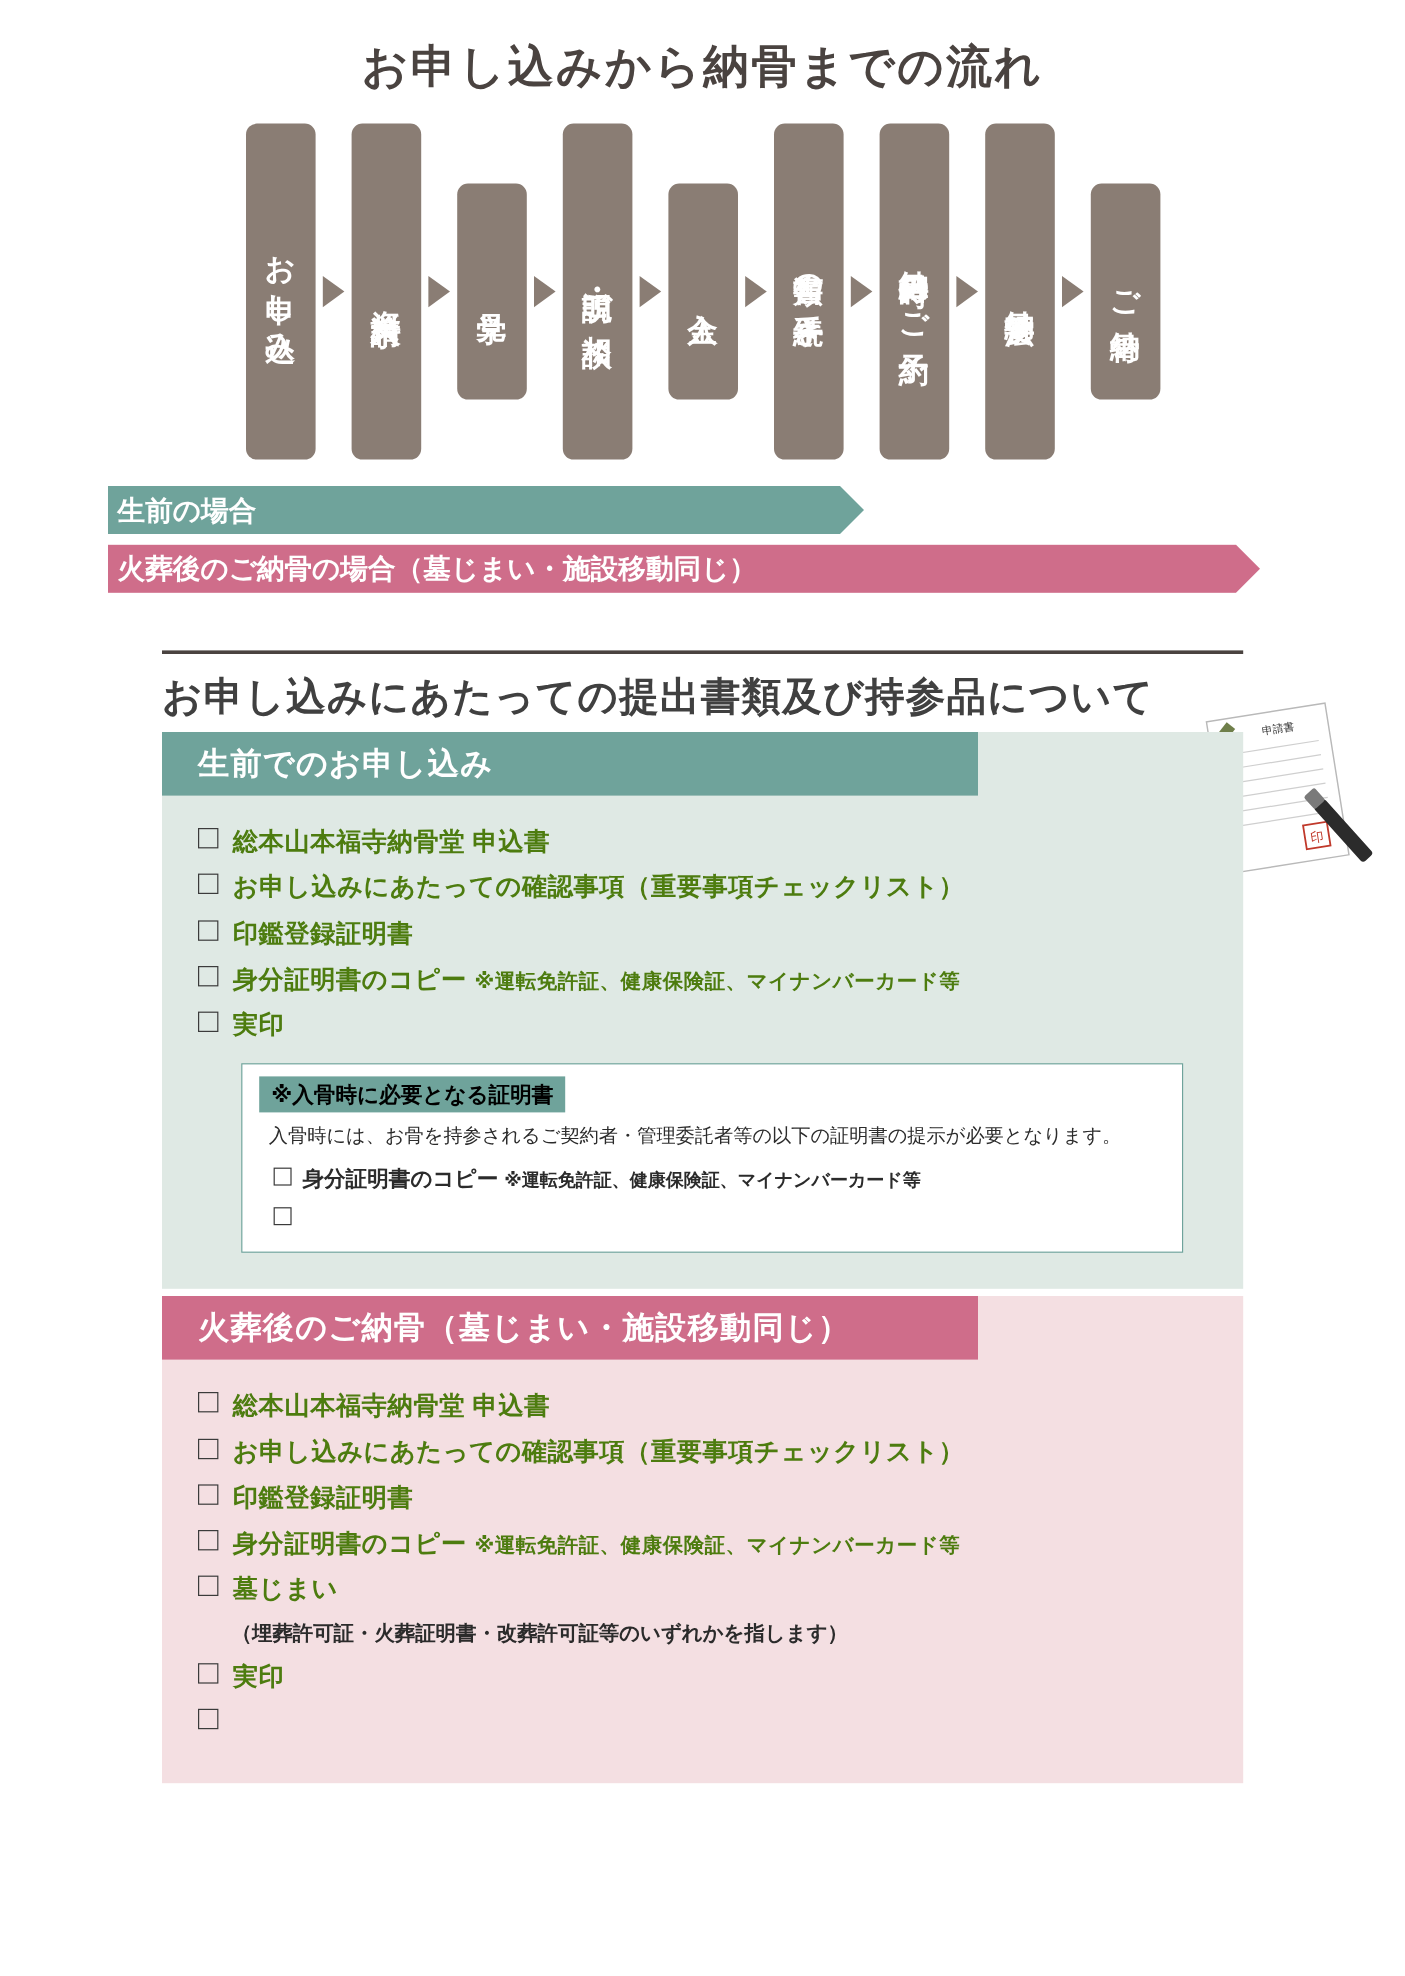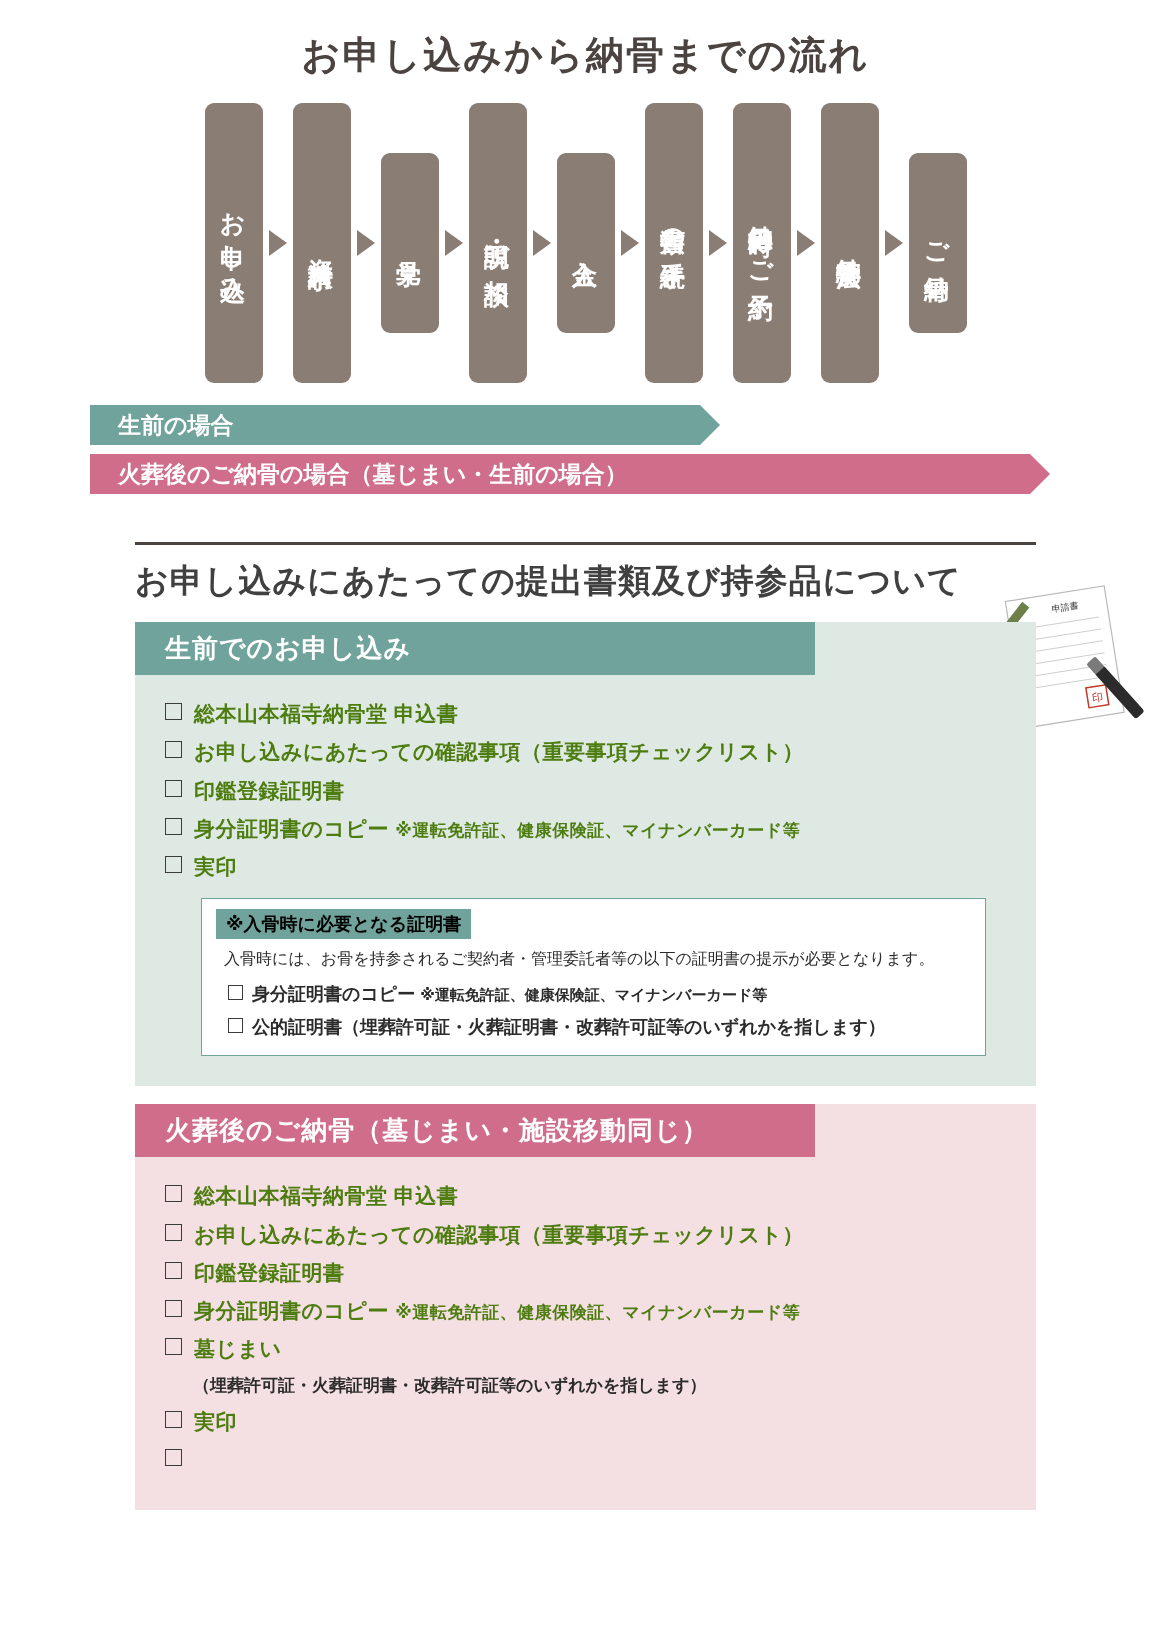--- a/index.html
+++ b/index.html
@@ -66,21 +66,21 @@
   }
   .banner {
     position: relative;
     height: 40px;
     display: flex;
     align-items: center;
     color: #ffffff;
     font-size: 23px;
     font-weight: bold;
     box-sizing: border-box;
-    padding-left: 28px;
+    padding-left: 8px;
     margin-bottom: 9px;
   }
   .banner .tail {
     position: absolute;
     right: -20px;
     top: 0;
     width: 0;
     height: 0;
     border-top: 20px solid transparent;
     border-bottom: 20px solid transparent;
@@ -100,21 +100,21 @@
     font-size: 33px;
     font-weight: bold;
     color: #404040;
     border-top: 3px solid #4a4340;
     padding-top: 14px;
     letter-spacing: 1px;
     font-family: "Liberation Sans", "DejaVu Sans", sans-serif;
   }
 
   .panel {
-    margin-top: 18px;
+    margin-top: 6px;
     position: relative;
   }
   .panel-green { background: #dfe9e4; }
   .panel-pink  { background: #f4dfe2; }
 
   .panel-head {
     color: #ffffff;
     font-size: 26px;
     font-weight: bold;
     padding: 9px 18px 9px 30px;
@@ -228,21 +228,21 @@
     <div class="flow-arrow"></div>
     <div class="flow-step" style="width:58px;height:180px;">ご納骨</div>
   </div>
 
   <div class="banner-wrap">
     <div class="banner banner-green">
       <span>生前の場合</span>
       <span class="tail"></span>
     </div>
     <div class="banner banner-pink">
-      <span>火葬後のご納骨の場合（墓じまい・生前の場合）</span>
+      <span>火葬後のご納骨の場合（墓じまい・施設移動同じ）</span>
       <span class="tail"></span>
     </div>
   </div>
 </div>
 
 <div class="docs">
 
   <div class="docs-title">お申し込みにあたっての提出書類及び持参品について</div>
 
   <svg class="illus" viewBox="0 0 190 150">
@@ -291,21 +291,21 @@
       </div>
 
       <div class="inner-box">
         <div class="inner-head">※入骨時に必要となる証明書</div>
         <div class="inner-desc">入骨時には、お骨を持参されるご契約者・管理委託者等の以下の証明書の提示が必要となります。</div>
         <div class="inner-line">
           <span class="box"></span><span>身分証明書のコピー</span>
           <span class="note">※運転免許証、健康保険証、マイナンバーカード等</span>
         </div>
         <div class="inner-line">
-          <span class="box"></span><span>公的証明書（埋葬許可証・火葬証明書・改葬許可証等のいずれかを指します）</span>
+          <span class="box"></span>
         </div>
       </div>
 
     </div>
   </div>
 
   <div class="panel panel-pink">
     <div class="panel-head head-pink">火葬後のご納骨（墓じまい・施設移動同じ）</div>
     <div class="panel-body">
 

